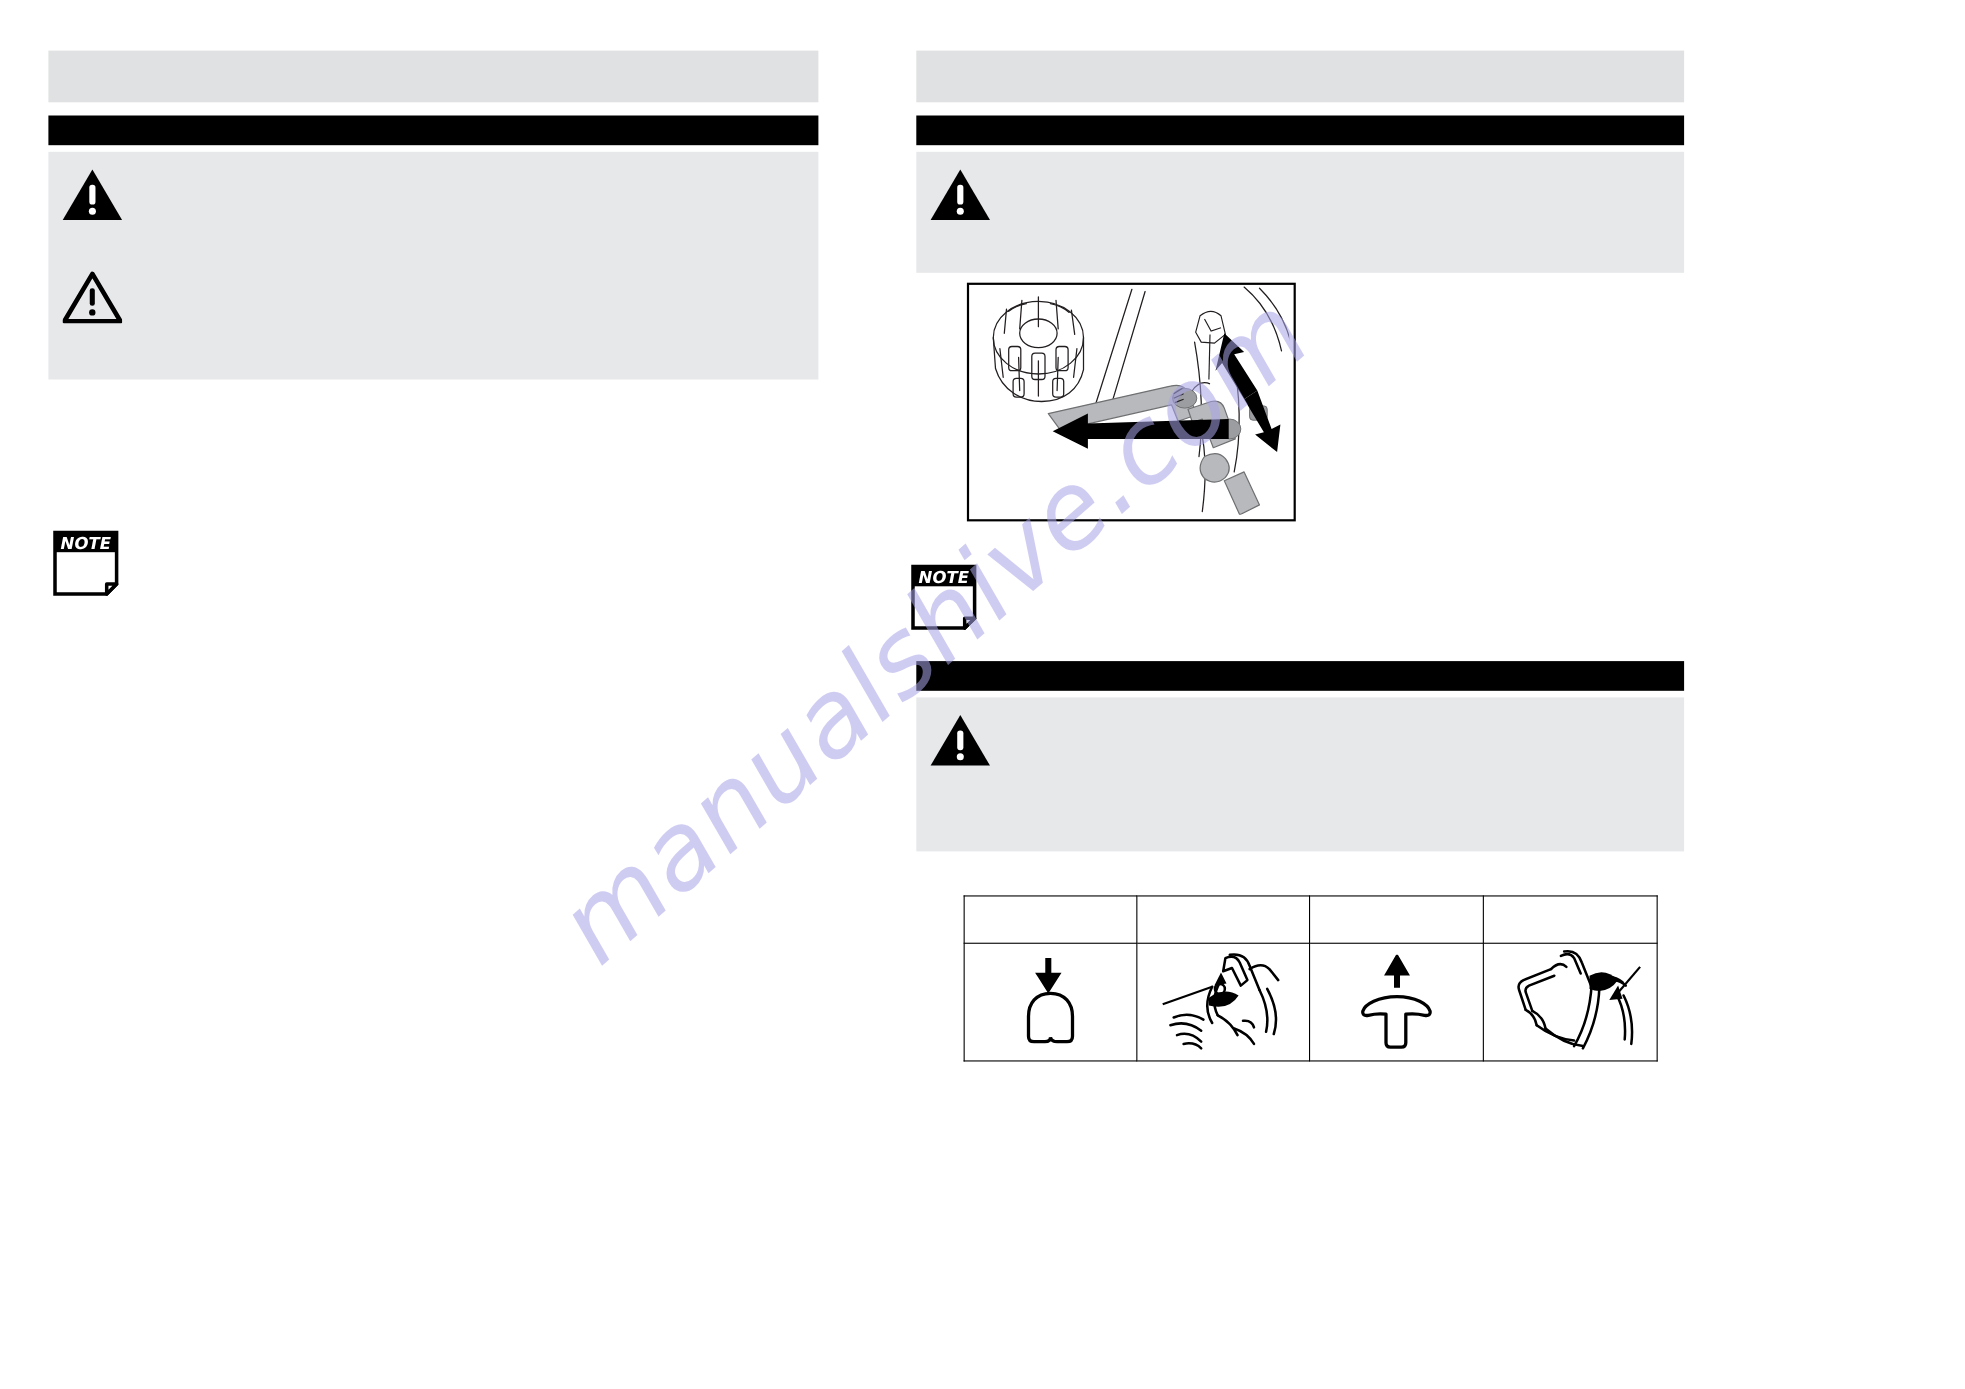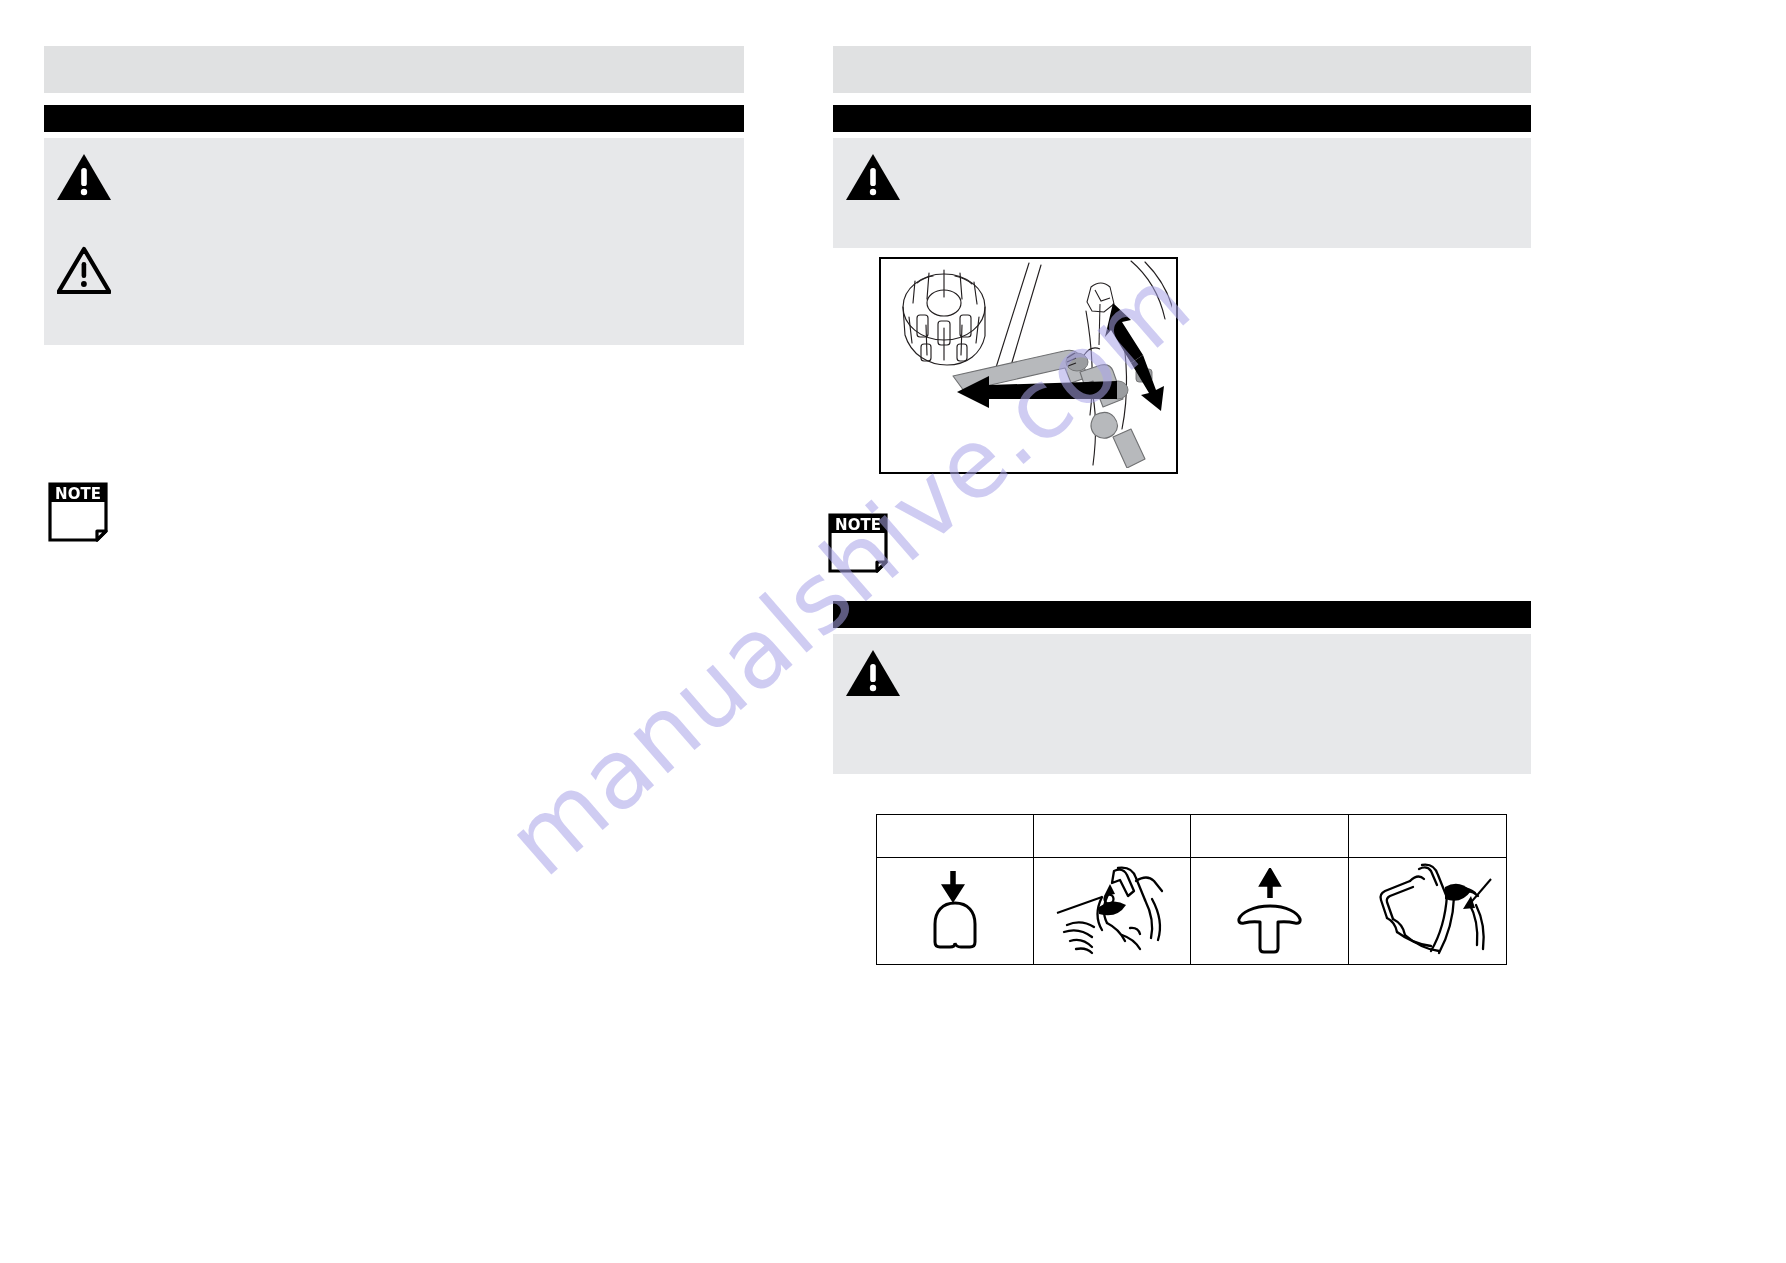--- a/index.html
+++ b/index.html
@@ -3,21 +3,21 @@
 <meta charset="utf-8">
 <style>
   html,body{margin:0;padding:0;}
   body{
     width:1786px;height:1263px;
     background:#ffffff;
     font-family:"Liberation Sans", sans-serif;
     position:relative;overflow:hidden;
   }
 
-  .page{position:absolute;inset:0;}
+  .page{position:absolute;inset:0;font-style:italic;}
 
   
   .col{position:absolute;top:0;}
   .col-left{left:44px;width:700px;}
   .col-right{left:833px;width:698px;}
 
   
   .grayband{background:#e0e1e2;}
   .graybox{background:#e7e8ea;}
   .blackbar{background:#000000;}

